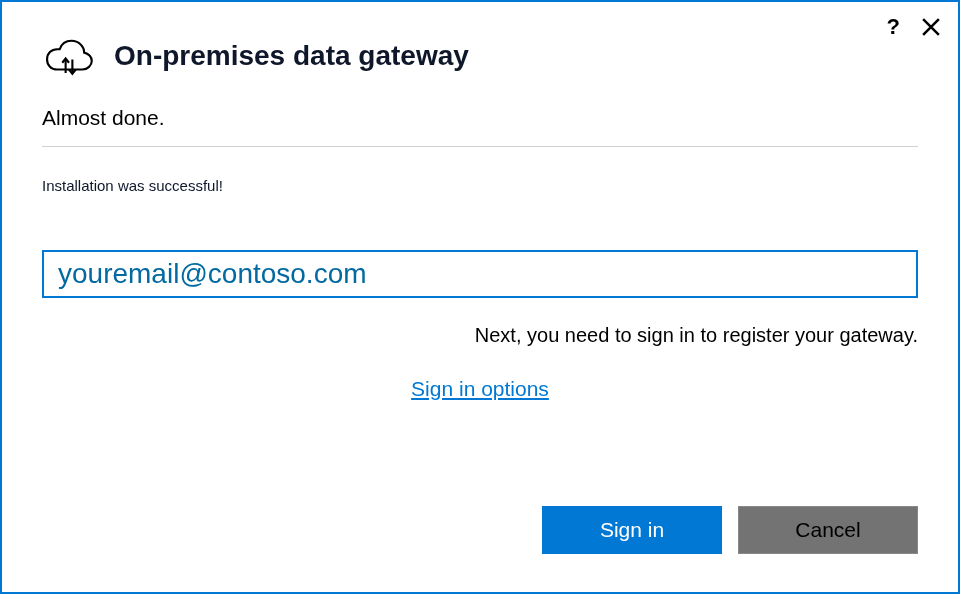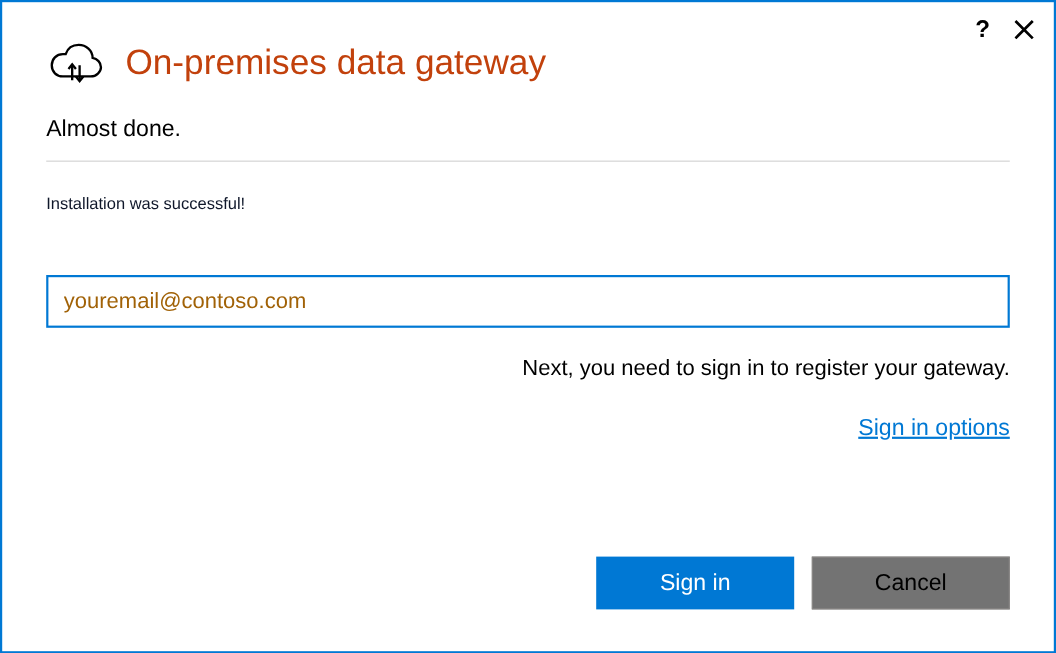--- a/index.html
+++ b/index.html
@@ -54,23 +54,23 @@
       align-items: center;
       padding: 32px 40px 0 40px;
       gap: 18px;
     }
     .cloud-icon svg {
       width: 54px;
       height: 44px;
       display: block;
     }
     .title {
-      font-size: 32px;
-      font-weight: 400;
-      color: #c2410c;
+      font-size: 28px;
+      font-weight: 700;
+      color: #0f172a;
     }
     .content {
       padding: 0 40px;
     }
     .subtitle {
       font-size: 21px;
       color: #000;
       margin-top: 28px;
       font-weight: 400;
     }
@@ -92,33 +92,33 @@
     }
     .required {
       color: #e81123;
       margin-left: 2px;
     }
     .email-input {
       width: 100%;
       height: 48px;
       border: 2px solid #0078d4;
       padding: 0 14px;
-      font-size: 20px;
+      font-size: 28px;
       font-family: inherit;
-      color: #a16207;
+      color: #0369a1;
       outline: none;
     }
     .next-text {
       font-size: 20px;
       color: #000;
       margin-top: 26px;
       text-align: right;
     }
     .signin-options {
-      text-align: right;
+      text-align: center;
       margin-top: 30px;
     }
     .signin-options a {
       color: #0078d4;
       font-size: 21px;
       text-decoration: underline;
       cursor: pointer;
     }
     .button-row {
       position: absolute;

